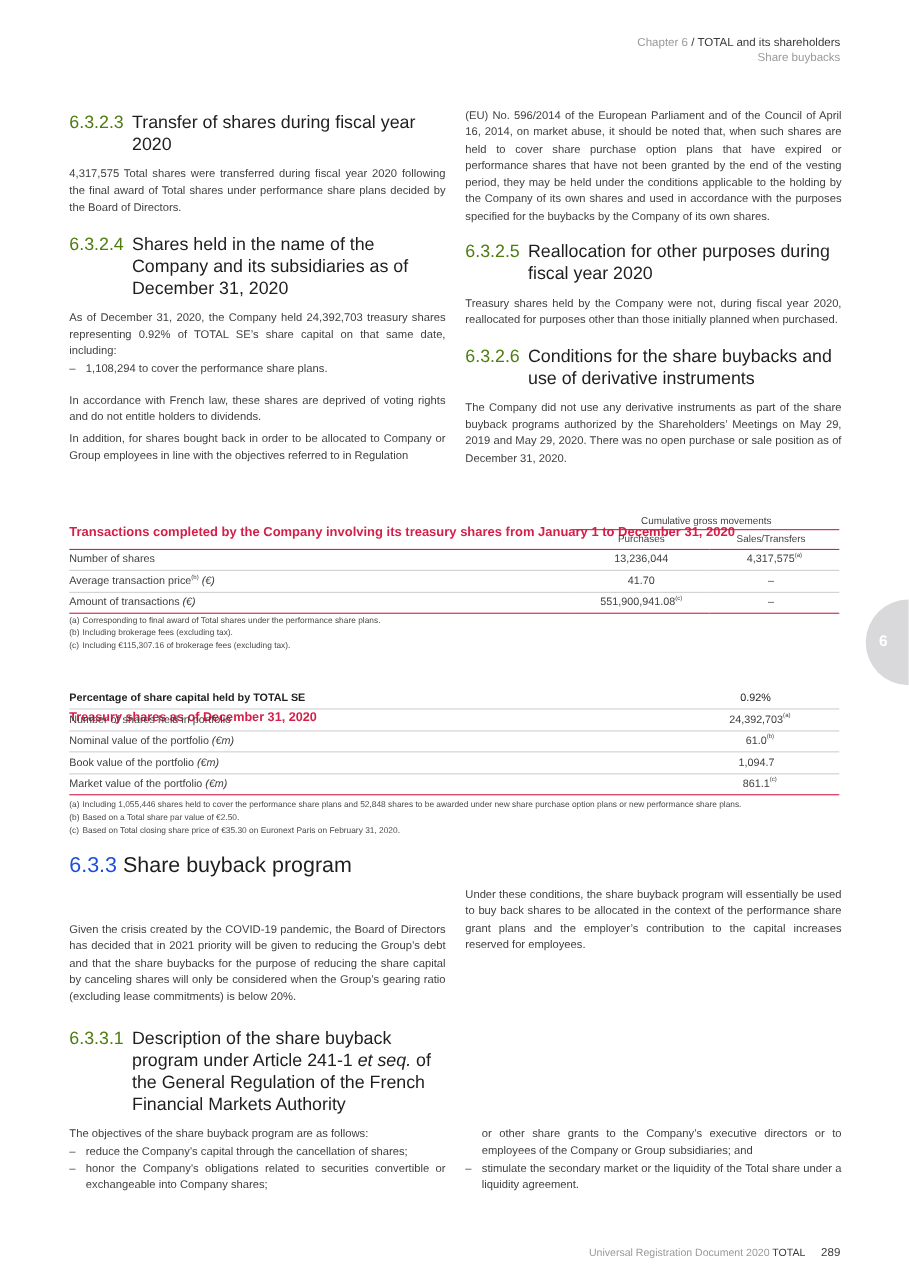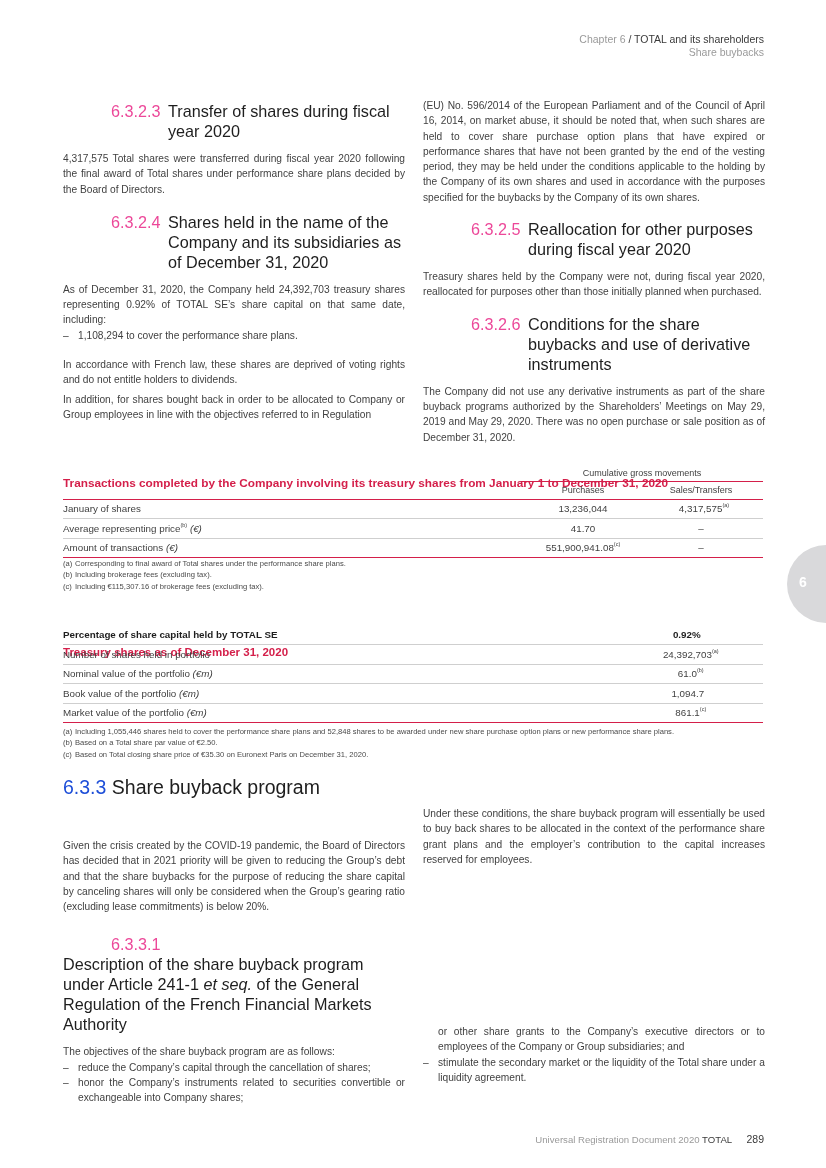--- a/index.html
+++ b/index.html
@@ -7,21 +7,21 @@
   body { position: relative; font-family: "Liberation Sans", sans-serif; color: #3a3a3a; overflow: hidden; }
 
   .running-head { position: absolute; right: 62px; top: 33px; text-align: right; font-size: 10.5px; line-height: 13px; color: #9a9a9a; }
   .running-head .chap-title { color: #3a3a3a; }
 
   .col { position: absolute; width: 342px; }
   .col-left { left: 63px; }
   .col-right { left: 423px; }
 
   .h3 { display: flex; font-size: 16.2px; line-height: 20px; color: #1e1e1e; margin-bottom: 10px; }
-  .h3 .num { color: #ec4899; width: 57px; flex: none; font-weight: normal; margin-left: 48px; }
+  .h3 .num { color: #4d7c0f; width: 57px; flex: none; font-weight: normal; }
   .h3 .t { flex: 1; }
 
   p.body { font-size: 10.2px; line-height: 15.3px; text-align: justify; color: #3f3f3f; }
   ul.dash { list-style: none; font-size: 10.2px; line-height: 15.3px; color: #3f3f3f; }
   ul.dash li { position: relative; padding-left: 15px; text-align: justify; }
   ul.dash li::before { content: "–"; position: absolute; left: 0; }
 
   .tbl-title { position: absolute; left: 63px; font-size: 11.8px; font-weight: bold; color: #d41f4a; margin-top: 39px; }
   table.tx { position: absolute; left: 63px; width: 700px; border-collapse: collapse; font-size: 9.8px; color: #3f3f3f; }
   table.tx td { height: 19.5px; border-bottom: 1px solid #cfcfcf; }
@@ -90,26 +90,26 @@
       <tr>
     <td style="border:none;height:16px;"></td>
     <td colspan="2" style="text-align:center;border-bottom:1.5px solid #d41f4a;height:16px;font-size:9px;">Cumulative gross movements</td>
   </tr>
   <tr>
     <td style="border-bottom:1.5px solid #d41f4a;height:18px;"></td>
     <td class="num" style="width:124px;padding-right:0;border-bottom:1.5px solid #d41f4a;height:18px;font-size:9px;">Purchases</td>
     <td class="num" style="width:118px;border-bottom:1.5px solid #d41f4a;height:18px;font-size:9px;padding-right:6px;">Sales/Transfers</td>
   </tr>
   <tr>
-    <td><span>January of shares</span></td>
+    <td><span>Number of shares</span></td>
     <td class="num"><span>13,236,044</span></td>
     <td class="num"><span>4,317,575</span><sup>(a)</sup></td>
   </tr>
   <tr>
-    <td><span>Average representing price</span><sup>(b)</sup><i> (€)</i></td>
+    <td><span>Average transaction price</span><sup>(b)</sup><i> (€)</i></td>
     <td class="num"><span>41.70</span></td>
     <td class="num" style="padding-right:6px;"><span>–</span></td>
   </tr>
   <tr class="last">
     <td><span>Amount of transactions</span><i> (€)</i></td>
     <td class="num"><span>551,900,941.08</span><sup>(c)</sup></td>
     <td class="num" style="padding-right:6px;"><span>–</span></td>
   </tr>
 </tbody>
   </table>
@@ -126,21 +126,21 @@
       <span class="l">(c)</span>
       <span>Including €115,307.16 of brokerage fees (excluding tax).</span>
     </div>
 </div>
 
 <div class="tbl-title" style="top:607px;font-size:11.5px;">Treasury shares as of December 31, 2020</div>
 <table class="tx" style="top:625px;">
   <tbody>
       <tr>
     <td style="font-weight:bold;color:#1e1e1e;">Percentage of share capital held by TOTAL SE</td>
-    <td class="num" style="font-weight:bold;color:#1e1e1e;padding-right:8px;margin-top:28px;">0.92%</td>
+    <td class="num" style="font-weight:normal;color:#1e1e1e;padding-right:8px;margin-top:28px;">0.92%</td>
   </tr>
   <tr>
     <td><span>Number of shares held in portfolio</span></td>
     <td class="num"><span>24,392,703</span><sup>(a)</sup></td>
   </tr>
   <tr>
     <td><span>Nominal value of the portfolio</span><i> (€m)</i></td>
     <td class="num"><span>61.0</span><sup>(b)</sup></td>
   </tr>
   <tr>
@@ -157,38 +157,38 @@
   <div>
       <span class="l">(a)</span>
       <span>Including 1,055,446 shares held to cover the performance share plans and 52,848 shares to be awarded under new share purchase option plans or new performance share plans.</span>
     </div>
   <div>
       <span class="l">(b)</span>
       <span>Based on a Total share par value of €2.50.</span>
     </div>
   <div>
       <span class="l">(c)</span>
-      <span>Based on Total closing share price of €35.30 on Euronext Paris on December 31, 2020.</span>
+      <span>Based on Total closing share price of €35.30 on Euronext Paris on February 31, 2020.</span>
     </div>
 </div>
 
 <div class="h2" style="top:776px;">
   <span class="num">6.3.3</span>
   <span>Share buyback program</span>
 </div>
 <div class="col col-left" style="top:838px;">
   <p class="body">Given the crisis created by the COVID-19 pandemic, the Board of Directors has decided that in 2021 priority will be given to reducing the Group’s debt and that the share buybacks for the purpose of reducing the share capital by canceling shares will only be considered when the Group’s gearing ratio (excluding lease commitments) is below 20%.</p>
-  <div class="h3" style="margin-top:20px;flex-direction:column;">
+  <div class="h3" style="margin-top:20px;">
     <span class="num">6.3.3.1</span>
     <span class="t"><span>Description of the share buyback program under Article 241-1 </span><i>et seq.</i><span> of the General Regulation of the French Financial Markets Authority</span></span>
   </div>
   <p class="body">The objectives of the share buyback program are as follows:</p>
   <ul class="dash">
     <li>reduce the Company’s capital through the cancellation of shares;</li>
-    <li>honor the Company’s instruments related to securities convertible or exchangeable into Company shares;</li>
+    <li>honor the Company’s obligations related to securities convertible or exchangeable into Company shares;</li>
   </ul>
 </div>
 <div class="col col-right" style="top:806px;">
   <p class="body">Under these conditions, the share buyback program will essentially be used to buy back shares to be allocated in the context of the performance share grant plans and the employer’s contribution to the capital increases reserved for employees.</p>
 </div>
 <div class="col col-right" style="top:1024px;">
   <p class="body" style="padding-left:15px;">or other share grants to the Company’s executive directors or to employees of the Company or Group subsidiaries; and</p>
   <ul class="dash">
     <li>stimulate the secondary market or the liquidity of the Total share under a liquidity agreement.</li>
   </ul>

